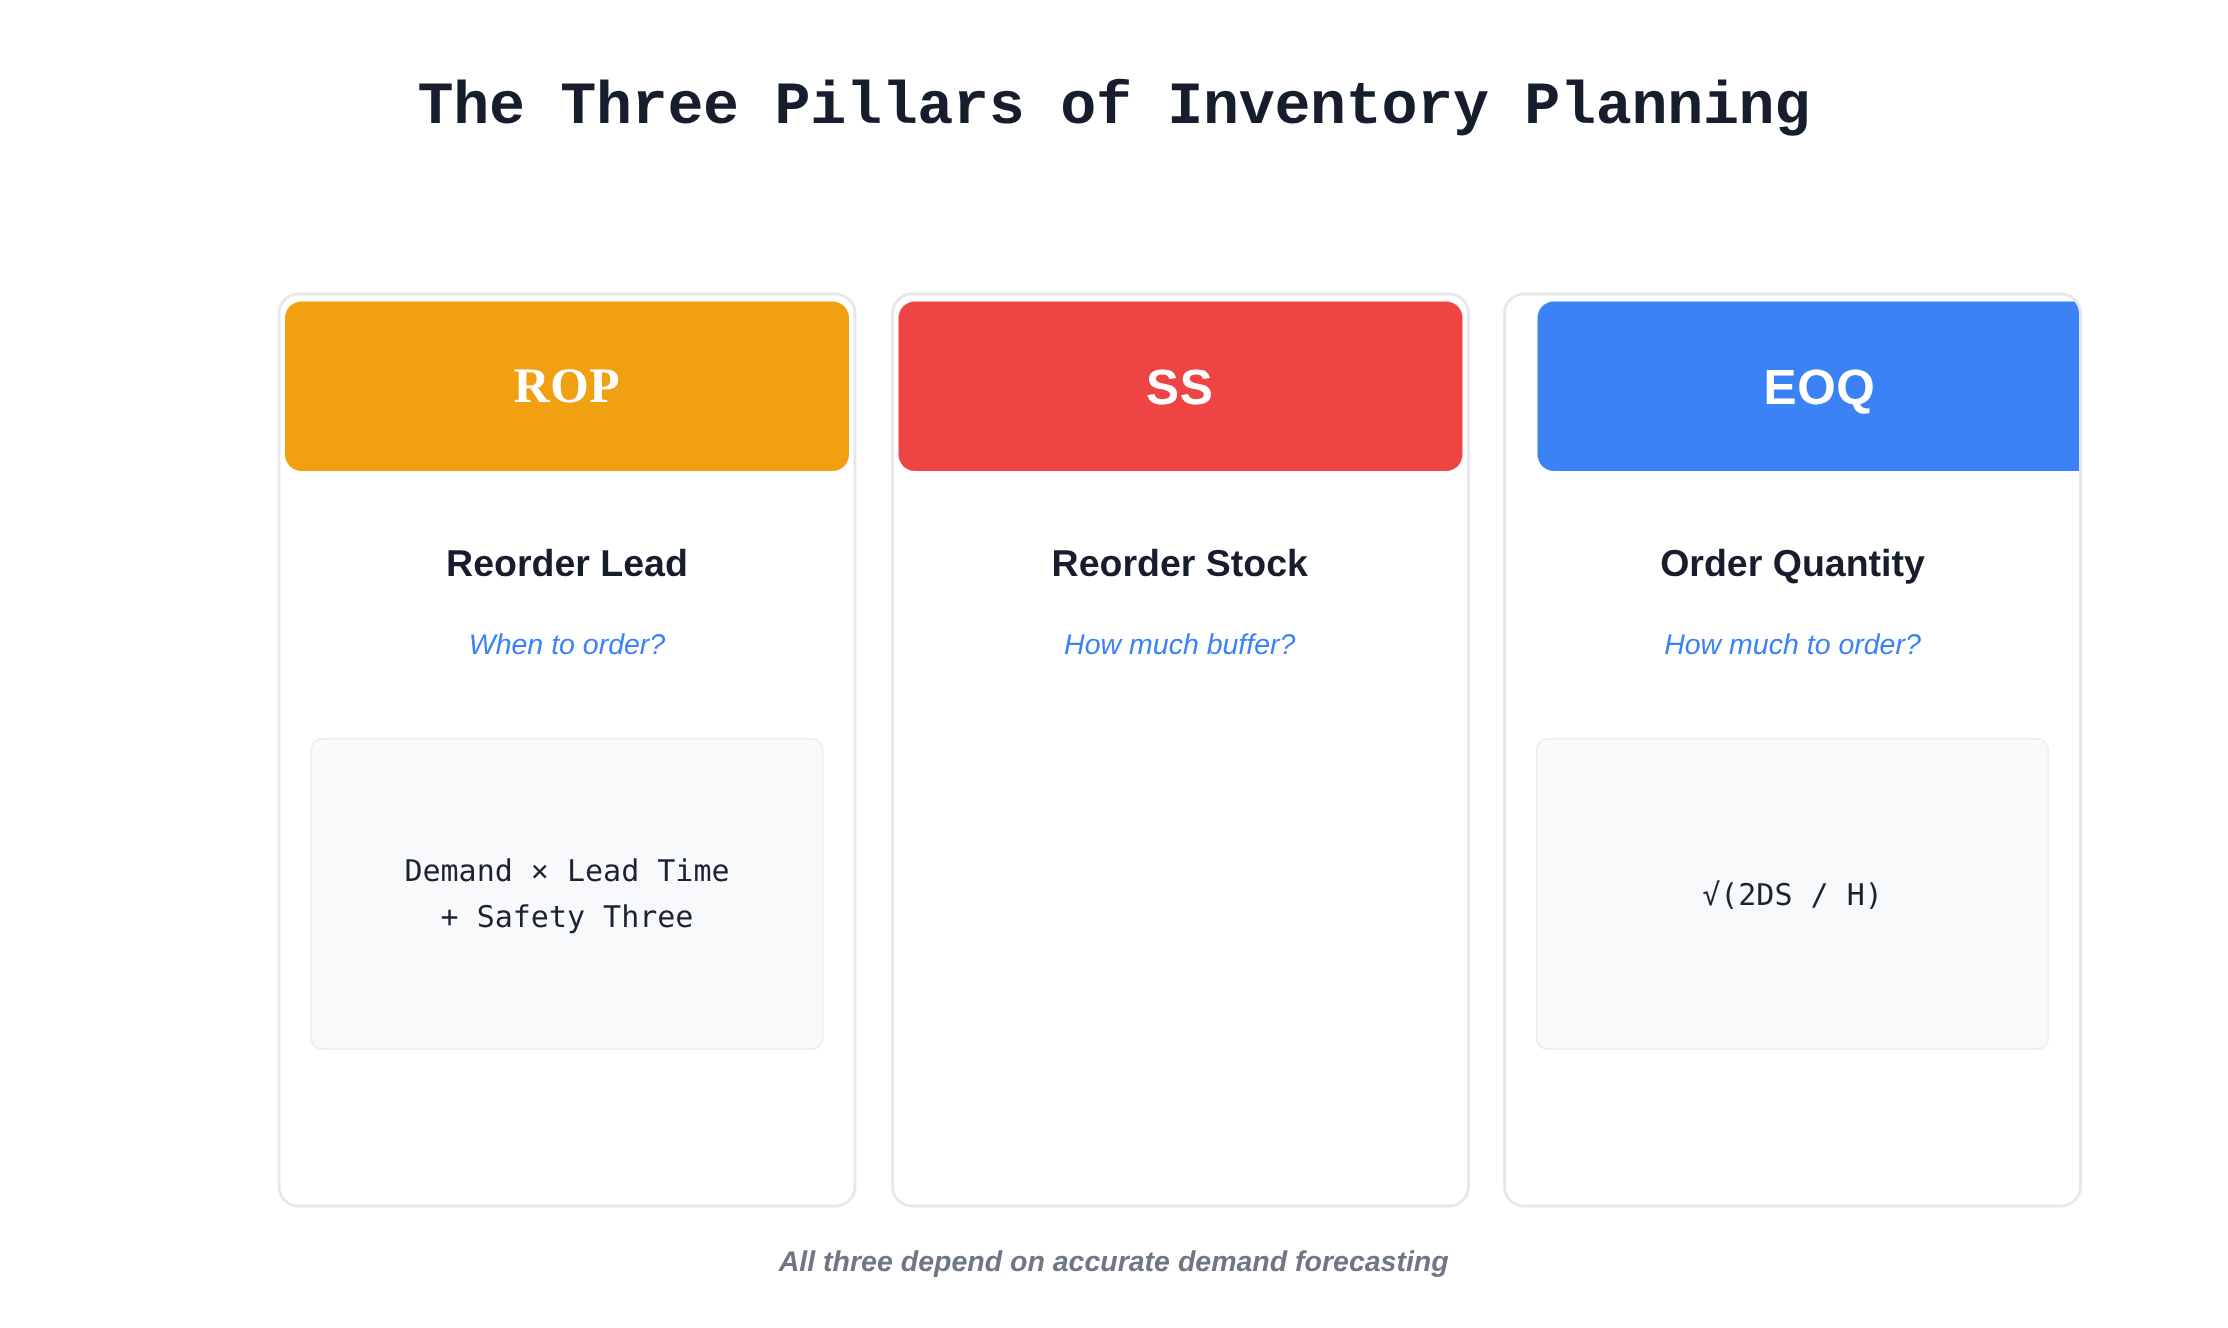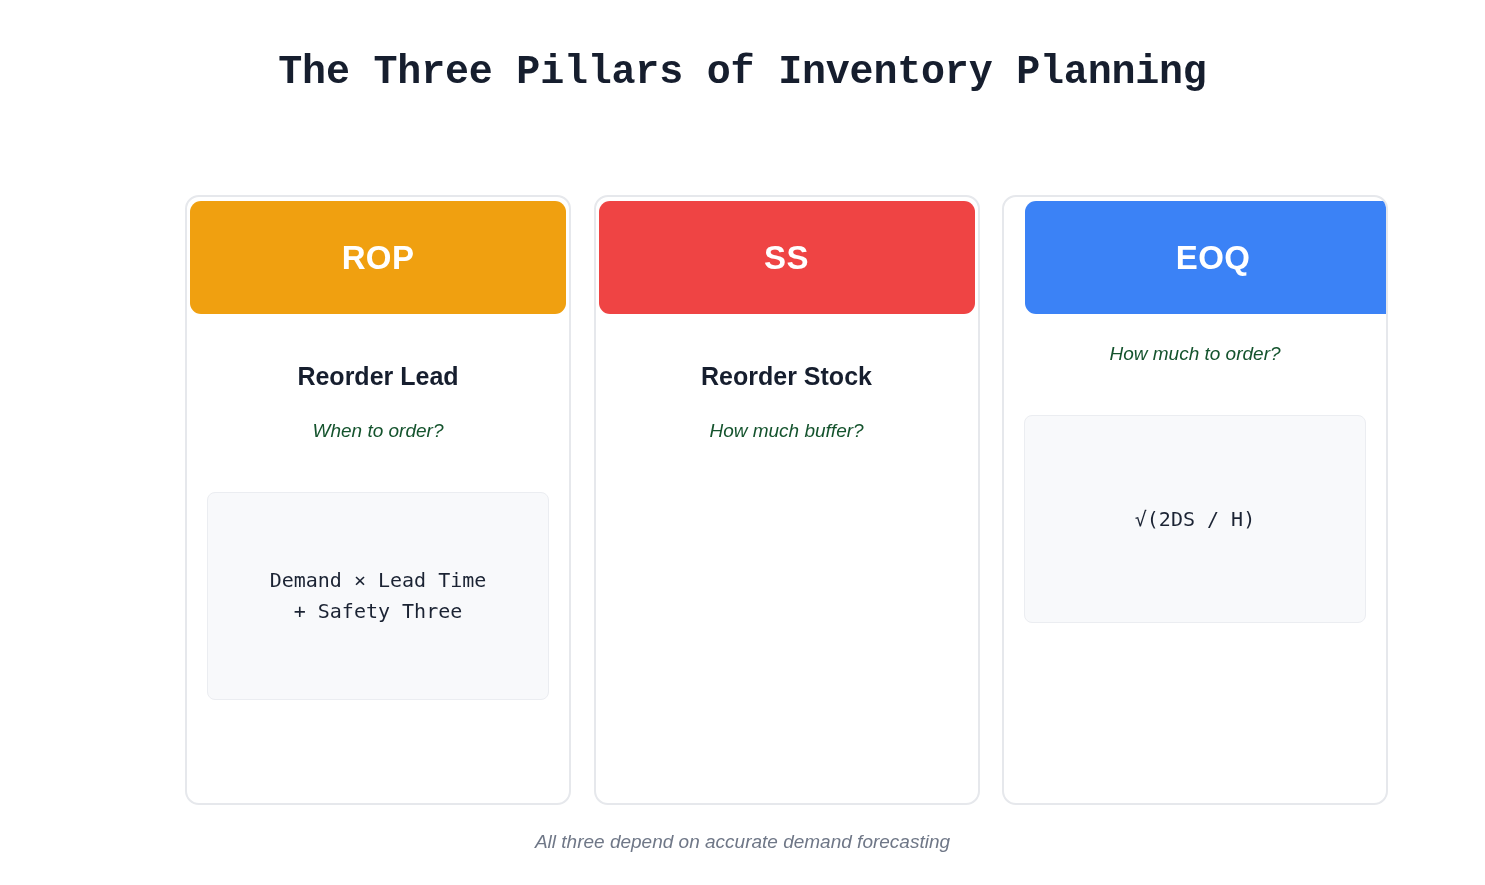--- a/index.html
+++ b/index.html
@@ -88,21 +88,21 @@
     line-height: 30px;
     text-align: center;
     white-space: nowrap;
   }
 
   .card-subtitle {
     margin-top: 28px;
     font-size: 19px;
     font-style: italic;
     font-weight: 400;
-    color: #14532d;
+    color: #3b82f6;
     line-height: 24px;
     text-align: center;
     white-space: nowrap;
   }
 
   .formula-box {
     margin-top: 49px;
     width: 342px;
     height: 208px;
     background: #F8F9FB;
@@ -129,33 +129,34 @@
     position: absolute;
     top: 829px;
     left: 0;
     width: 1485px;
     text-align: center;
     font-size: 19px;
     font-style: italic;
     color: #6F7787;
     line-height: 26px;
     white-space: nowrap;
+    font-weight: bold;
   }
 </style>
 </head>
 <body>
 
 <div class="page">
 
   <div class="page-title">The Three Pillars of Inventory Planning</div>
 
   <div class="cards-row">
 
     <div class="pillar-card">
-      <div class="card-header" style="background: rgb(240, 160, 16);">
+      <div class="card-header" style="background: rgb(240, 160, 16); font-family: Liberation Serif, serif;">
         <span class="card-header-label">ROP</span>
       </div>
       <div class="card-title">Reorder Lead</div>
       <div class="card-subtitle">When to order?</div>
       <div class="formula-box">
         <span class="formula-text">Demand × Lead Time
 + Safety Three</span>
       </div>
     </div>
 
@@ -164,20 +165,21 @@
         <span class="card-header-label">SS</span>
       </div>
       <div class="card-title">Reorder Stock</div>
       <div class="card-subtitle">How much buffer?</div>
     </div>
 
     <div class="pillar-card">
       <div class="card-header" style="background: rgb(59, 130, 246); margin-left: 36px;">
         <span class="card-header-label">EOQ</span>
       </div>
+      <div class="card-title">Order Quantity</div>
       <div class="card-subtitle">How much to order?</div>
       <div class="formula-box">
         <span class="formula-text">√(2DS / H)</span>
       </div>
     </div>
 
   </div>
 
   <div class="footer-note">All three depend on accurate demand forecasting</div>
 

